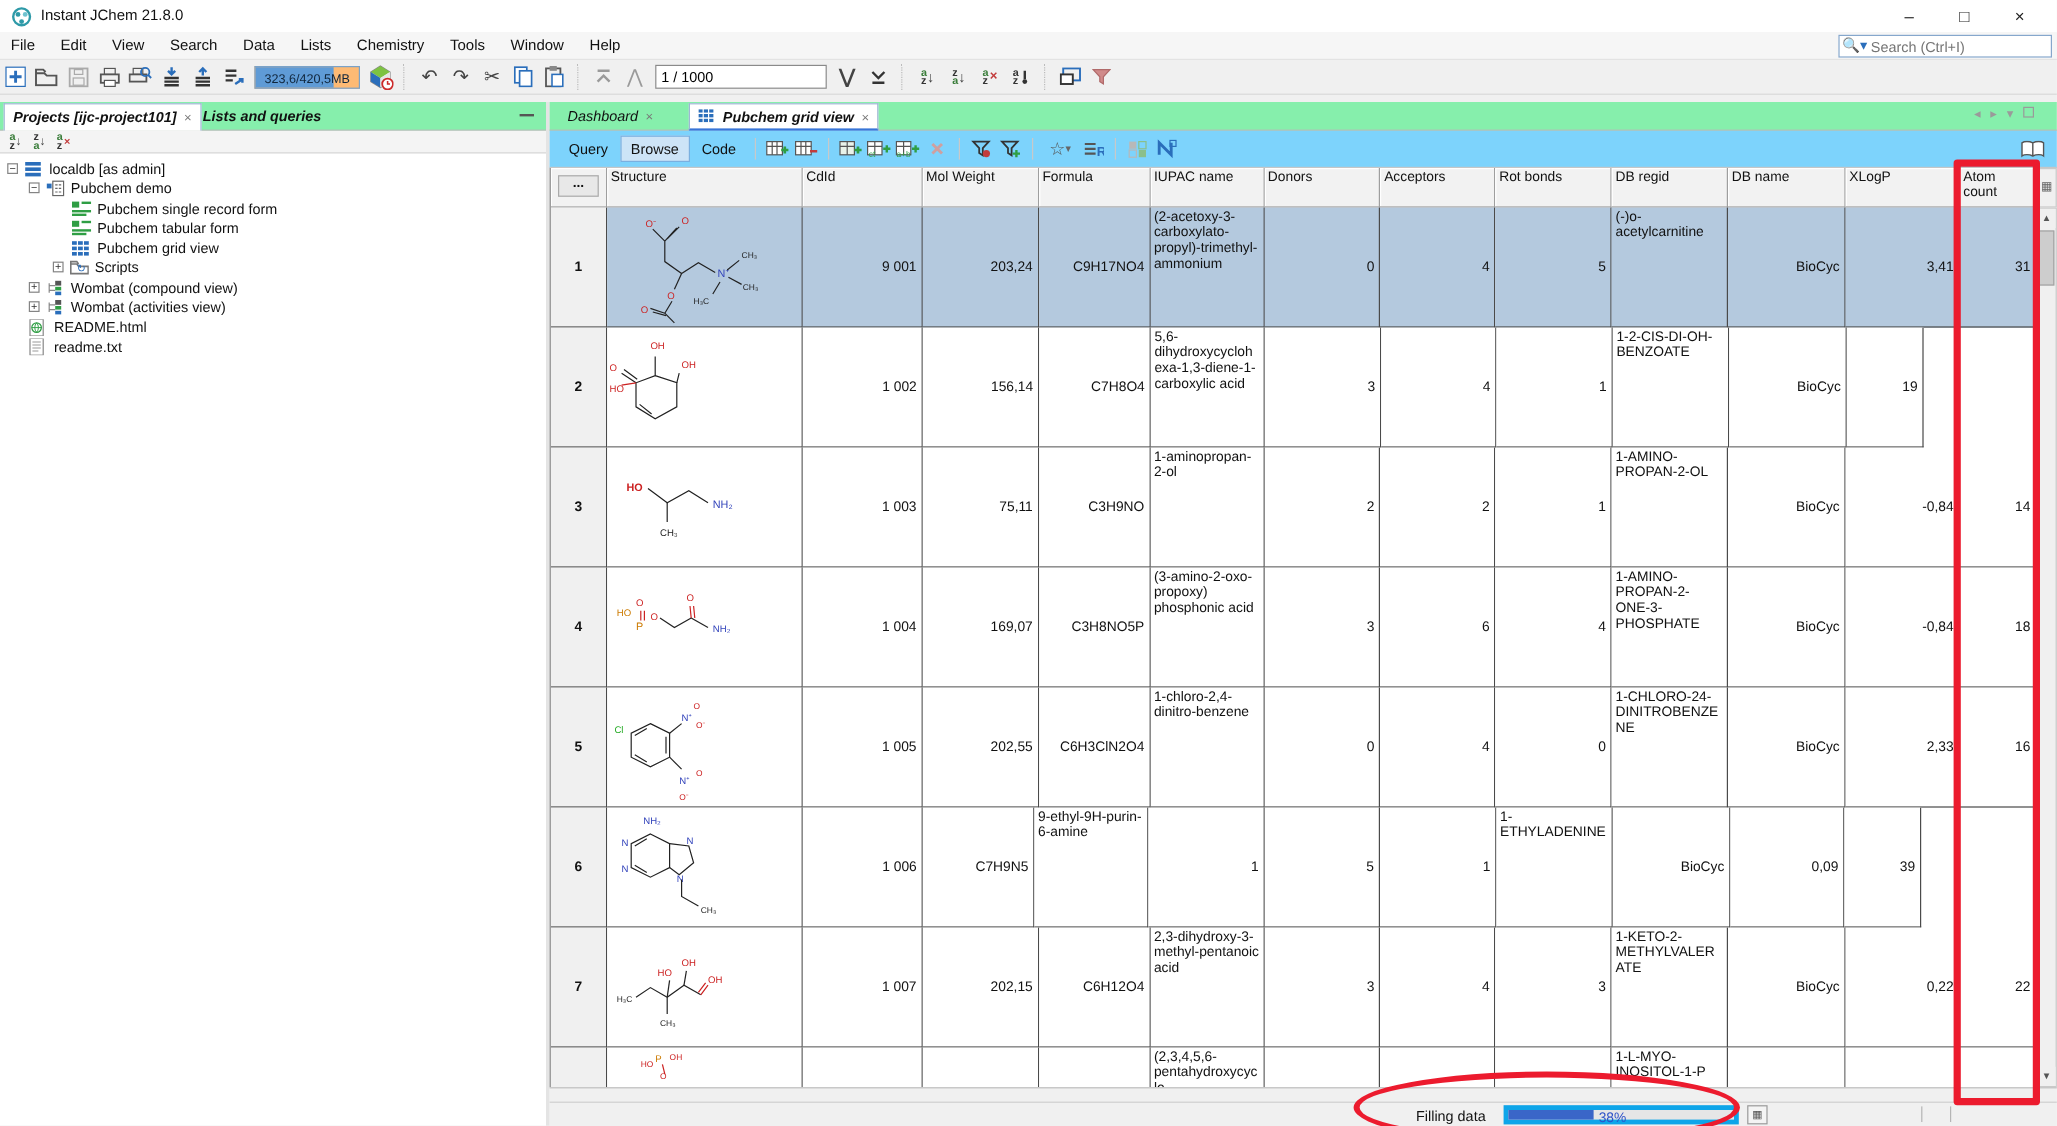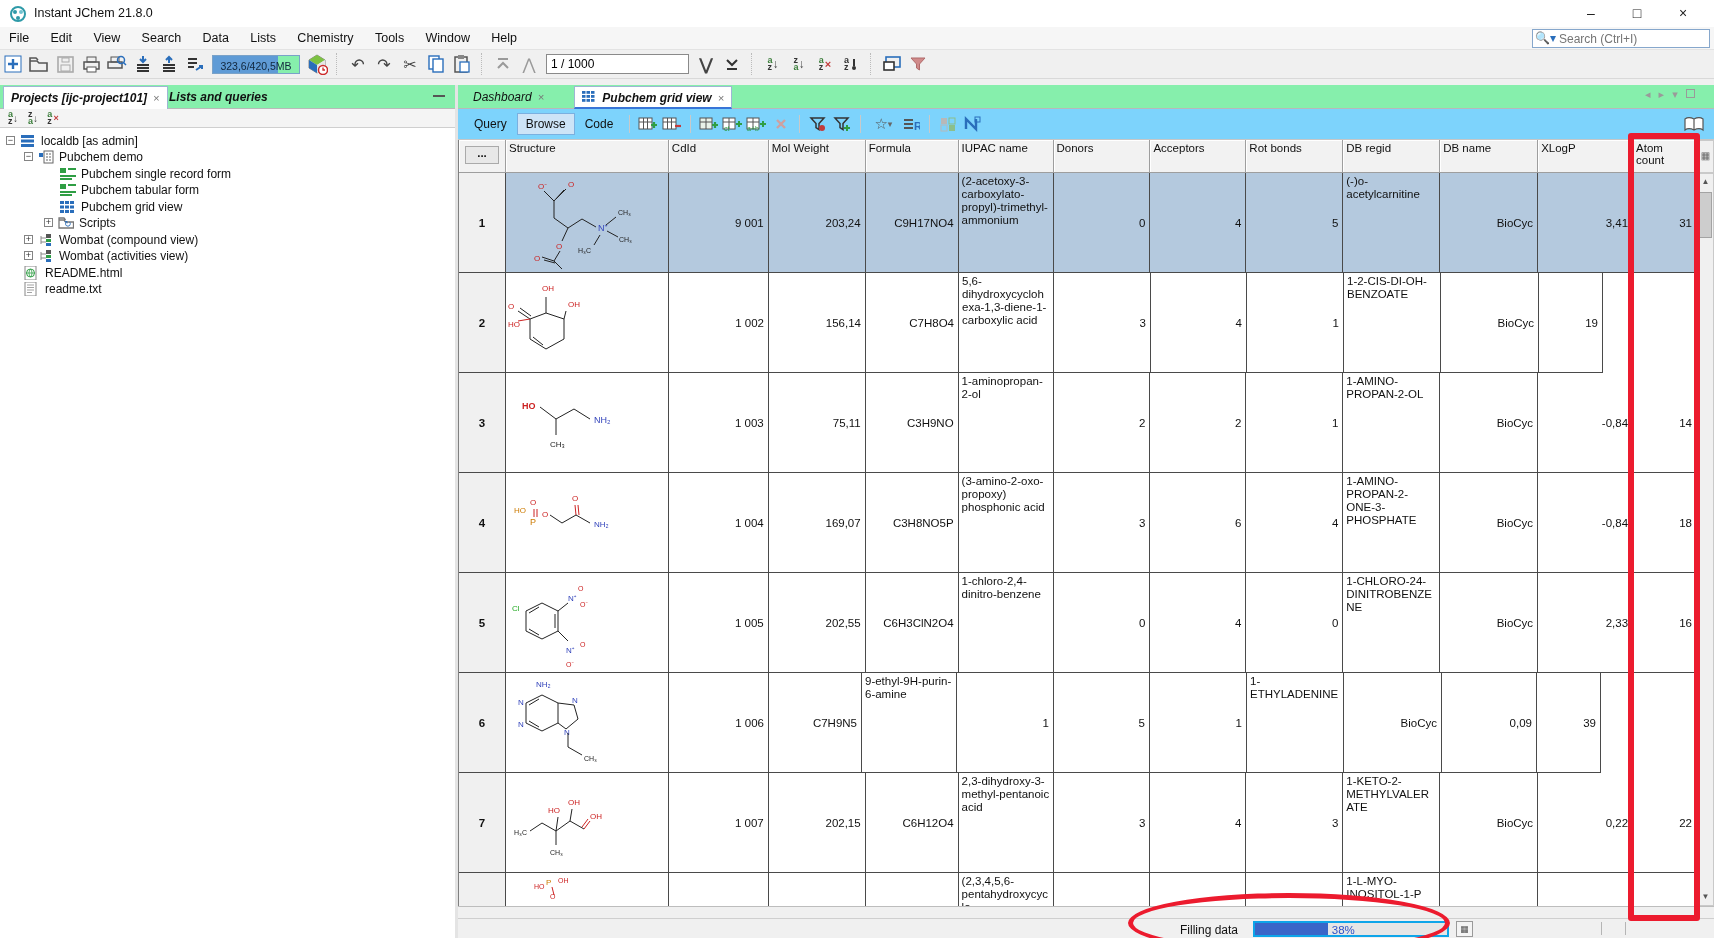--- a/index.html
+++ b/index.html
@@ -15,21 +15,21 @@
   .menuitem { display:inline-block; padding:4px 9px 0 9px; font-size:12.5px; }
   #searchbox { position:absolute; left:1532px; top:2px; width:178px; height:19px; background:#fff; border:1px solid #86a7cc; }
   #searchbox .mag { position:absolute; left:2px; top:1px; width:22px; height:15px; color:#2a6ebb; font-size:12px; }
   #search-input { position:absolute; left:26px; top:0px; width:148px; height:17px; border:none; outline:none; font-size:12px; color:#888; font-family:"Liberation Sans",sans-serif; background:transparent; }
   
   #toolbar { position:absolute; left:0; top:50px; width:1714px; height:29px; background:#f0f0f0; border-bottom:1px solid #d9d9d9; display:flex; align-items:center; }
   .tbsep { width:6px; height:22px; border-left:1px dotted #bbb; margin:0 3px 0 6px; }
   .tbtn { width:26px; height:24px; display:flex; align-items:center; justify-content:center; }
   .glyph { font-size:16px; color:#444; }
   .glyph.dim { color:#9a9a9a; }
-  #memory { width:88px; height:19px; border:1px solid #7aa2c8; position:relative; background:#86efac; margin:0 4px; }
+  #memory { width:88px; height:19px; border:1px solid #7aa2c8; position:relative; background:#fdba74; margin:0 4px; }
   #memory .fill { position:absolute; left:0; top:0; height:100%; width:76%; background:#5f9bd6; }
   #memory .txt { position:absolute; left:0; top:2px; width:100%; text-align:center; font-size:10.5px; color:#10263c; }
   #recfield { width:143px; height:20px; border:1px solid #8a8a8a; background:#fff; font-size:12px; padding:1px 4px; font-family:"Liberation Sans",sans-serif; margin:0 4px; }
   .sorticon { display:flex; flex-direction:column; line-height:7px; font-size:9px; font-weight:bold; margin-right:1px; }
   .sorticon .g { color:#3a7d3a; } .sorticon .k { color:#333; }
   .sortwrap { display:flex; align-items:center; }
   .sortarrow { font-size:12px; color:#444; margin-left:-1px; }
   .sortx { font-size:11px; color:#c23b3b; font-weight:bold; }
   
   #leftpanel  { position:absolute; left:0; top:85px; width:455px; height:853px; background:#f0f0f0; }
@@ -70,21 +70,21 @@
   .corner-btn { width:34px; height:18px; margin:4px auto; background:#e8e8e8; border:1px solid #aaa; text-align:center; line-height:12px; font-weight:bold; }
   
   #vscroll { position:absolute; left:1239px; top:88px; width:17px; height:733px; background:#f0f0f0; border:1px solid #c9c9c9; }
   .sbtn { position:absolute; left:0; width:15px; height:16px; background:#f0f0f0; color:#555; font-size:8px; text-align:center; line-height:16px; }
   #vthumb { position:absolute; left:1px; top:18px; width:13px; height:46px; background:#cdcdcd; border:1px solid #a3a3a3; }
   #sb-corner { position:absolute; left:1239px; top:55px; width:17px; height:33px; background:#f0f0f0; border:1px solid #c9c9c9; text-align:center; line-height:30px; color:#666; font-size:10px;}
   
   #statusstrip { position:absolute; left:0; top:821px; width:1256px; height:12px; background:#f0f0f0; border-top:1px solid #bdbdbd; }
   #statusbar { position:absolute; left:0; top:833px; width:1256px; height:20px; background:#f0f0f0; border-top:1px solid #cfcfcf; }
   #fill-label { position:absolute; left:722px; top:4px; font-size:12px; }
-  #pbar { position:absolute; left:795px; top:2px; width:196px; height:16px; border:2px solid #0ea5e9; background:#e6e6e6; }
+  #pbar { position:absolute; left:795px; top:2px; width:196px; height:16px; border:4px solid #0ea5e9; background:#e6e6e6; }
   #pbar .pfill { position:absolute; left:0; top:0; height:100%; width:38%; background:#3a66c8; }
   #pbar .ptxt { position:absolute; left:40%; top:1px; font-size:11.5px; color:#2d52c8; }
   #pbtn { position:absolute; left:998px; top:2px; width:17px; height:16px; border:1px solid #9a9a9a; background:#f4f4f4; text-align:center; line-height:14px; font-size:9px; color:#555; }
   .stsep { position:absolute; top:3px; width:1px; height:13px; background:#b5b5b5; }
   
   #ann-rect { position:absolute; left:1628px; top:133px; width:72px; height:788px; border:6px solid #ec1b2e; border-radius:3px; z-index:50; pointer-events:none; }
   #ann-ellipse { position:absolute; left:1128px; top:893px; width:322px; height:60px; border:5px solid #ec1b2e; border-radius:50%; z-index:50; pointer-events:none; }
   
   #navicons { position:absolute; left:1640px; top:88px; color:#9a9a9a; font-size:11px; z-index:5; }
   #navicons span { margin-left:5px; }

